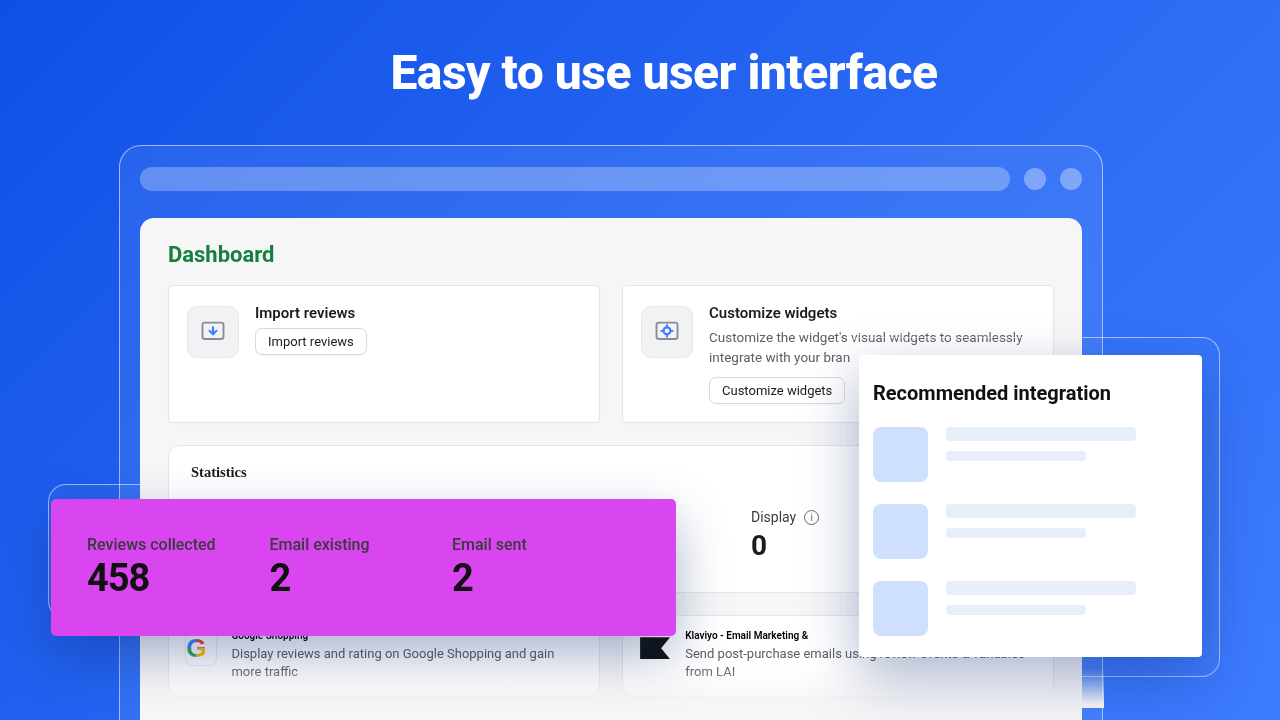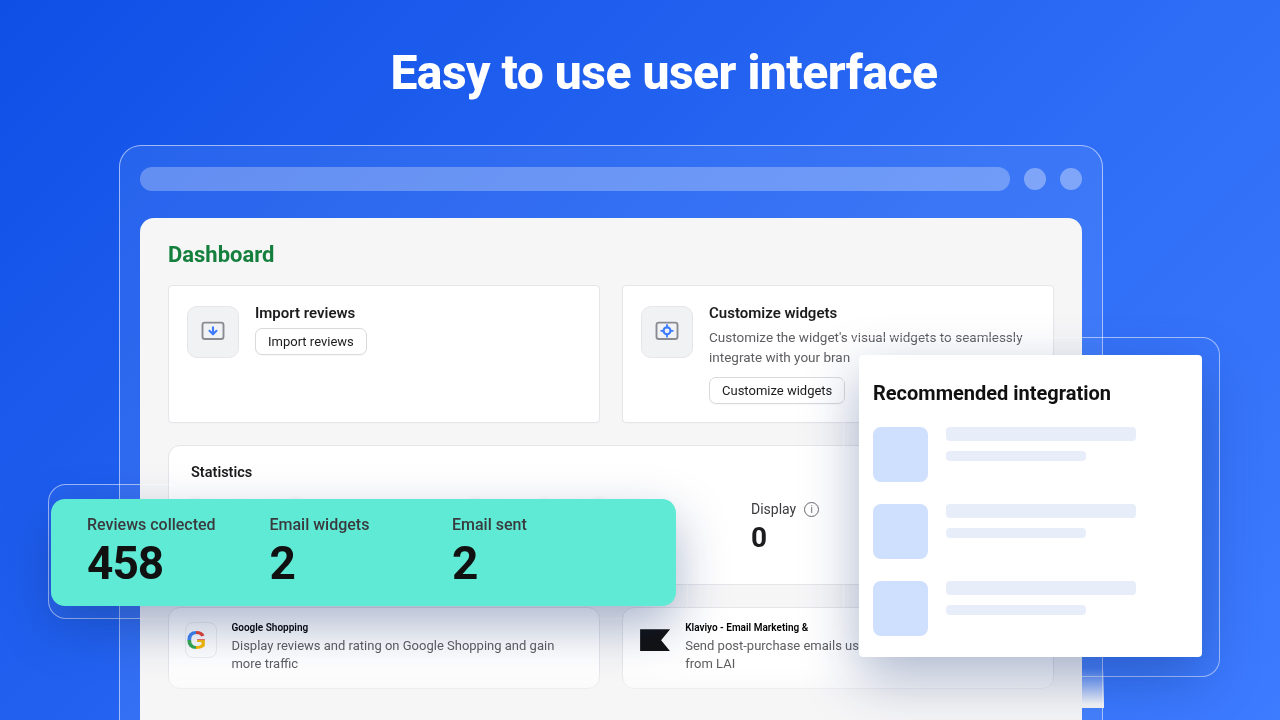--- a/index.html
+++ b/index.html
@@ -76,56 +76,56 @@
     border-radius:7px; padding:5px 12px; font-size:13px; color:#1c1c1e;
     cursor:pointer; box-shadow:0 1px 1px rgba(0,0,0,0.03);
   }
 
   
   .stats {
     margin-top: 22px;
     background:#fff; border:1px solid #e5e5ea; border-radius:12px;
     padding:18px 22px 30px 22px;
   }
-  .stats h4 { font-size:14.5px; font-weight:600; color:#1c1c1e; margin-bottom:20px; }
+  .stats h4 { font-size:14.5px; font-weight:600; color:#1c1c1e; margin-bottom:28px;font-family:Liberation Serif, serif; }
   .stat-row { display:flex; }
   .stat-col { width:280px; }
   .stat-label { font-size:14px; color:#3c3c40; display:flex; align-items:center; gap:8px;
                 filter: blur(3px); }
   .stat-label.noblur { filter:none; }
   .info-circle { width:15px; height:15px; border-radius:50%; border:1.5px solid #6b6b70; display:inline-flex; align-items:center; justify-content:center; font-size:10px; color:#6b6b70; }
   .stat-value { font-size:28px; font-weight:700; color:#1c1c1e; margin-top:4px; }
 
   
   .integrations { display:flex; gap:22px; margin-top:22px; }
   .int-card { background:#fff; border:1px solid #e5e5ea; border-radius:12px; padding:14px 16px; flex:1; display:flex; gap:14px; }
   .int-card .logo { width:36px; height:36px; border-radius:8px; border:1px solid #eee; display:flex; align-items:center; justify-content:center; font-size:22px; font-weight:700; }
   .int-card h3 { font-size:10px; font-weight:600; margin-bottom:4px; }
   .int-card p  { font-size:13px; color:#5e5e62; line-height:1.4; }
 
   
   .float-stats {
     position:absolute; left:51px; top:499px;
-    width:625px; height:107px;
-    background:#5eead4; border-radius:14px;
+    width:625px; height:137px;
+    background:#d946ef; border-radius:5px;
     box-shadow: 0 20px 50px rgba(13,42,110,0.35);
     display:flex; align-items:center; padding:0 36px;
   }
   .float-stats.outline {
     position:absolute; left:48px; top:484px;
     width:640px; height:135px;
     background:rgba(255,255,255,0.04);
     border:1.5px solid rgba(255,255,255,0.55);
     border-radius:18px;
     box-shadow:none; padding:0;
     pointer-events:none;
   }
   .float-col { flex:0 0 33%; }
   .float-col .flabel { font-size:16px; color:#3a3a3e; font-weight:500; }
-  .float-col .fval   { font-size:46px; font-weight:700; color:#111; margin-top:2px; letter-spacing:-1px;}
+  .float-col .fval   { font-size:38px; font-weight:700; color:#111; margin-top:2px; letter-spacing:-1px;}
 
   
   .float-rec-outline {
     position:absolute; left:843px; top:337px;
     width:377px; height:340px;
     border:1.5px solid rgba(255,255,255,0.55);
     border-radius:18px;
     background:rgba(255,255,255,0.02);
     pointer-events:none;
   }
@@ -252,21 +252,21 @@
 
 <div class="fade"></div>
 
 <div class="float-stats outline"></div>
 <div class="float-stats">
   <div class="float-col">
     <div class="flabel">Reviews collected</div>
     <div class="fval">458</div>
   </div>
   <div class="float-col">
-    <div class="flabel">Email widgets</div>
+    <div class="flabel">Email existing</div>
     <div class="fval">2</div>
   </div>
   <div class="float-col">
     <div class="flabel">Email sent</div>
     <div class="fval">2</div>
   </div>
 </div>
 
 <div class="float-rec-outline"></div>
 <div class="float-rec">

